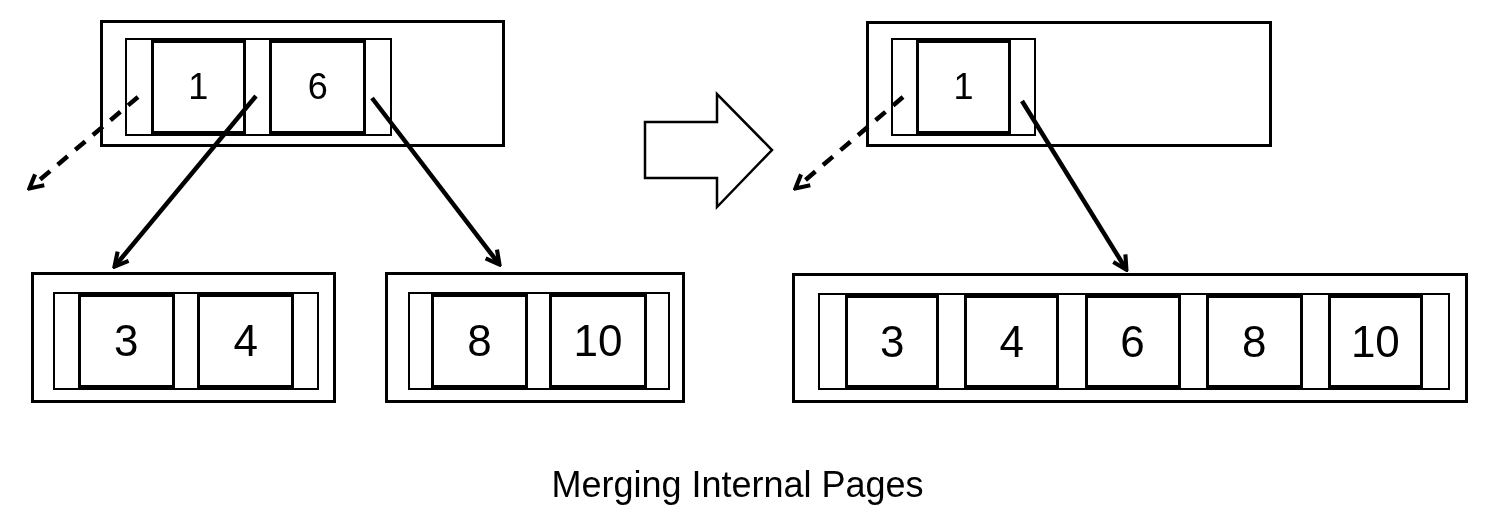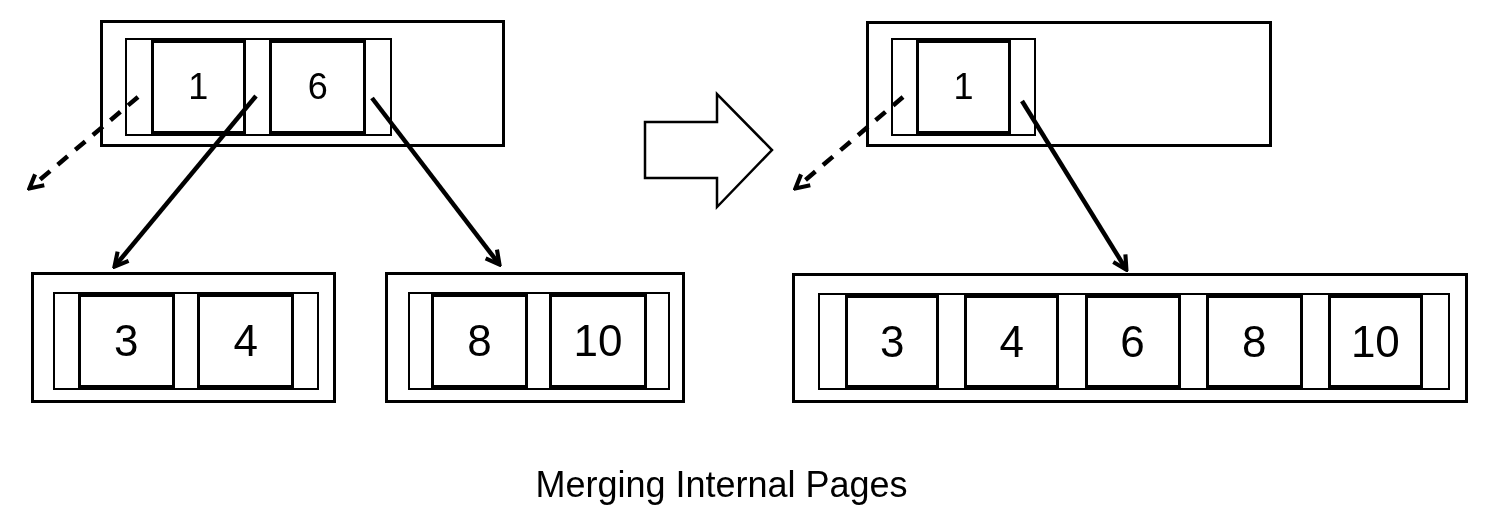--- a/index.html
+++ b/index.html
@@ -57,20 +57,21 @@
   }
   .caption {
     position: absolute;
     left: 0;
     top: 464px;
     width: 1443px;
     text-align: center;
     font-size: 36px;
     color: #000000;
     letter-spacing: 0px;
+    padding-left: 16px;
   }
 </style>
 </head>
 <body>
 
 <div class="canvas">
 
   <div class="page" style="left:100px; top:20px; width:405px; height:127px;">
     <div class="strip" style="left:22px; top:15px; width:267px; height:98px;">
       <div class="cell narrow"></div>

